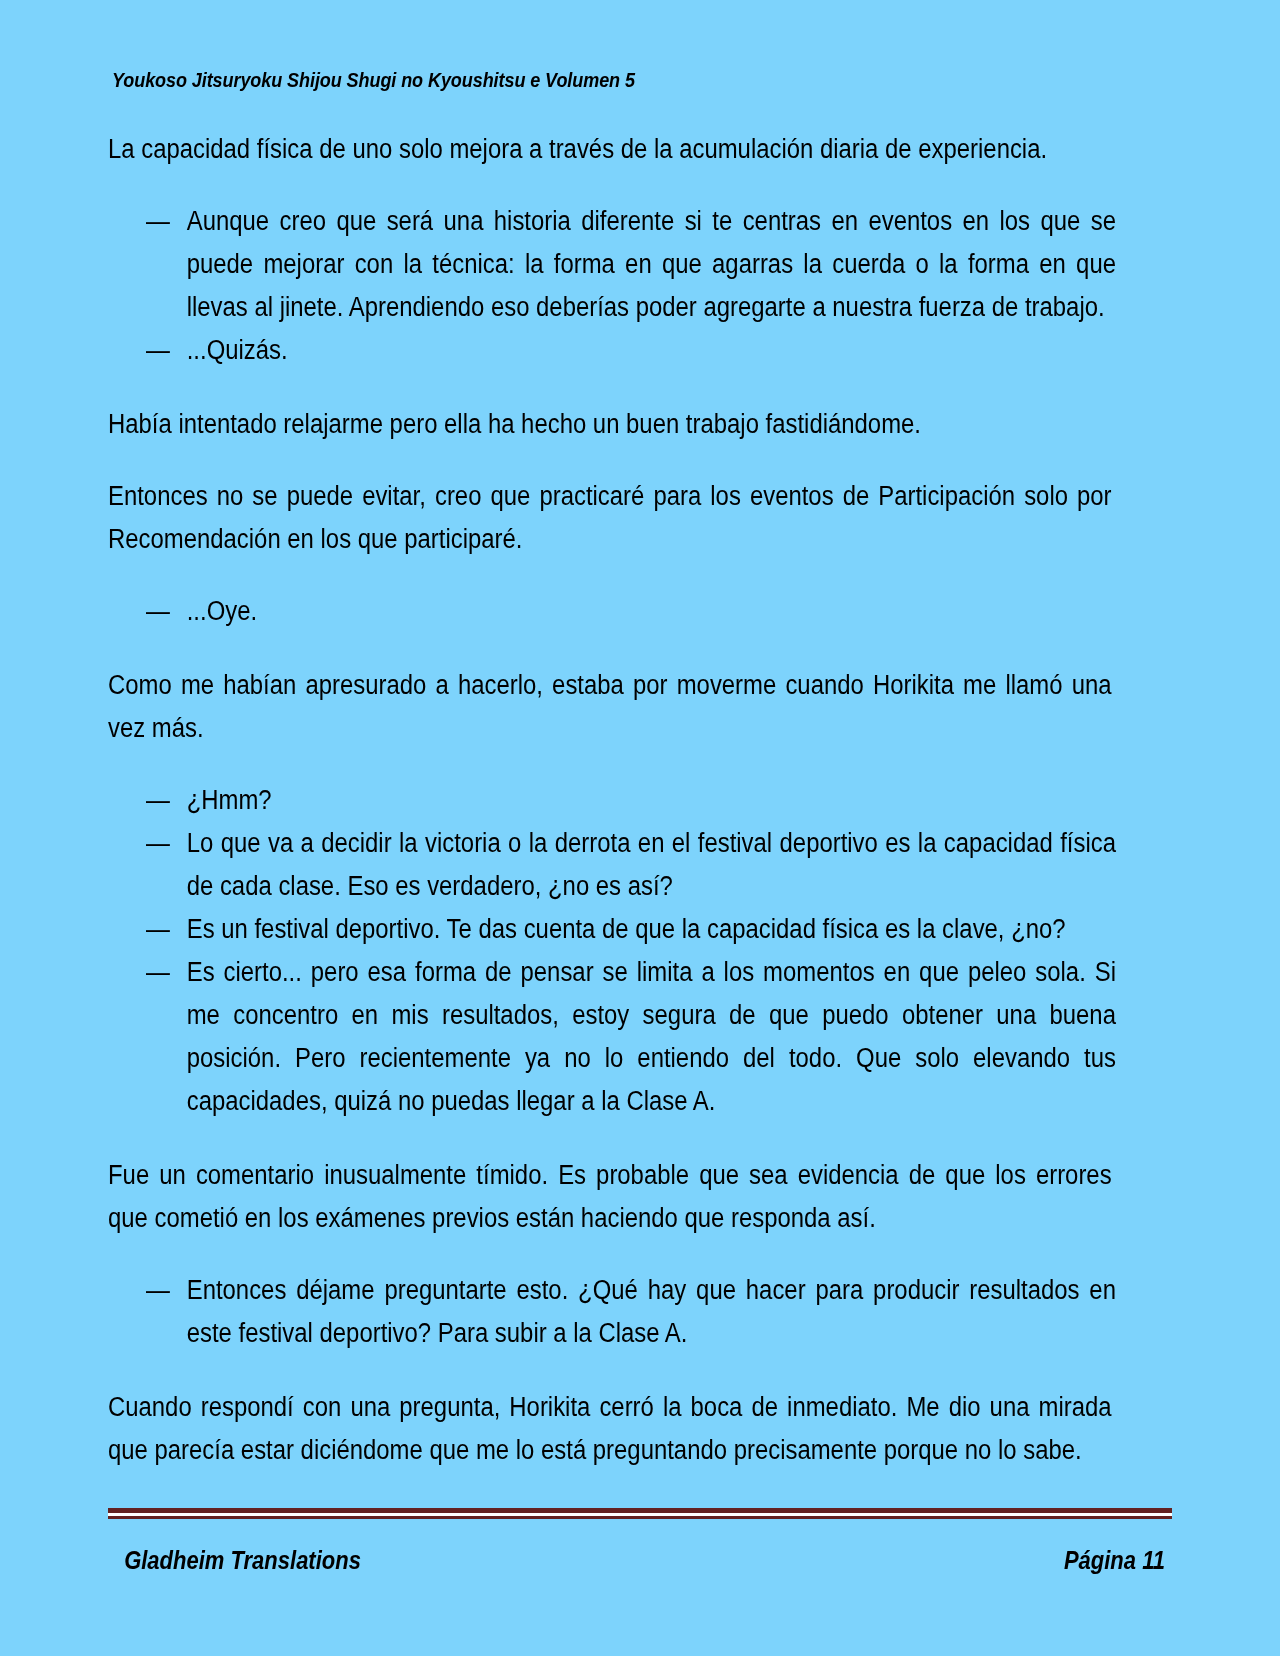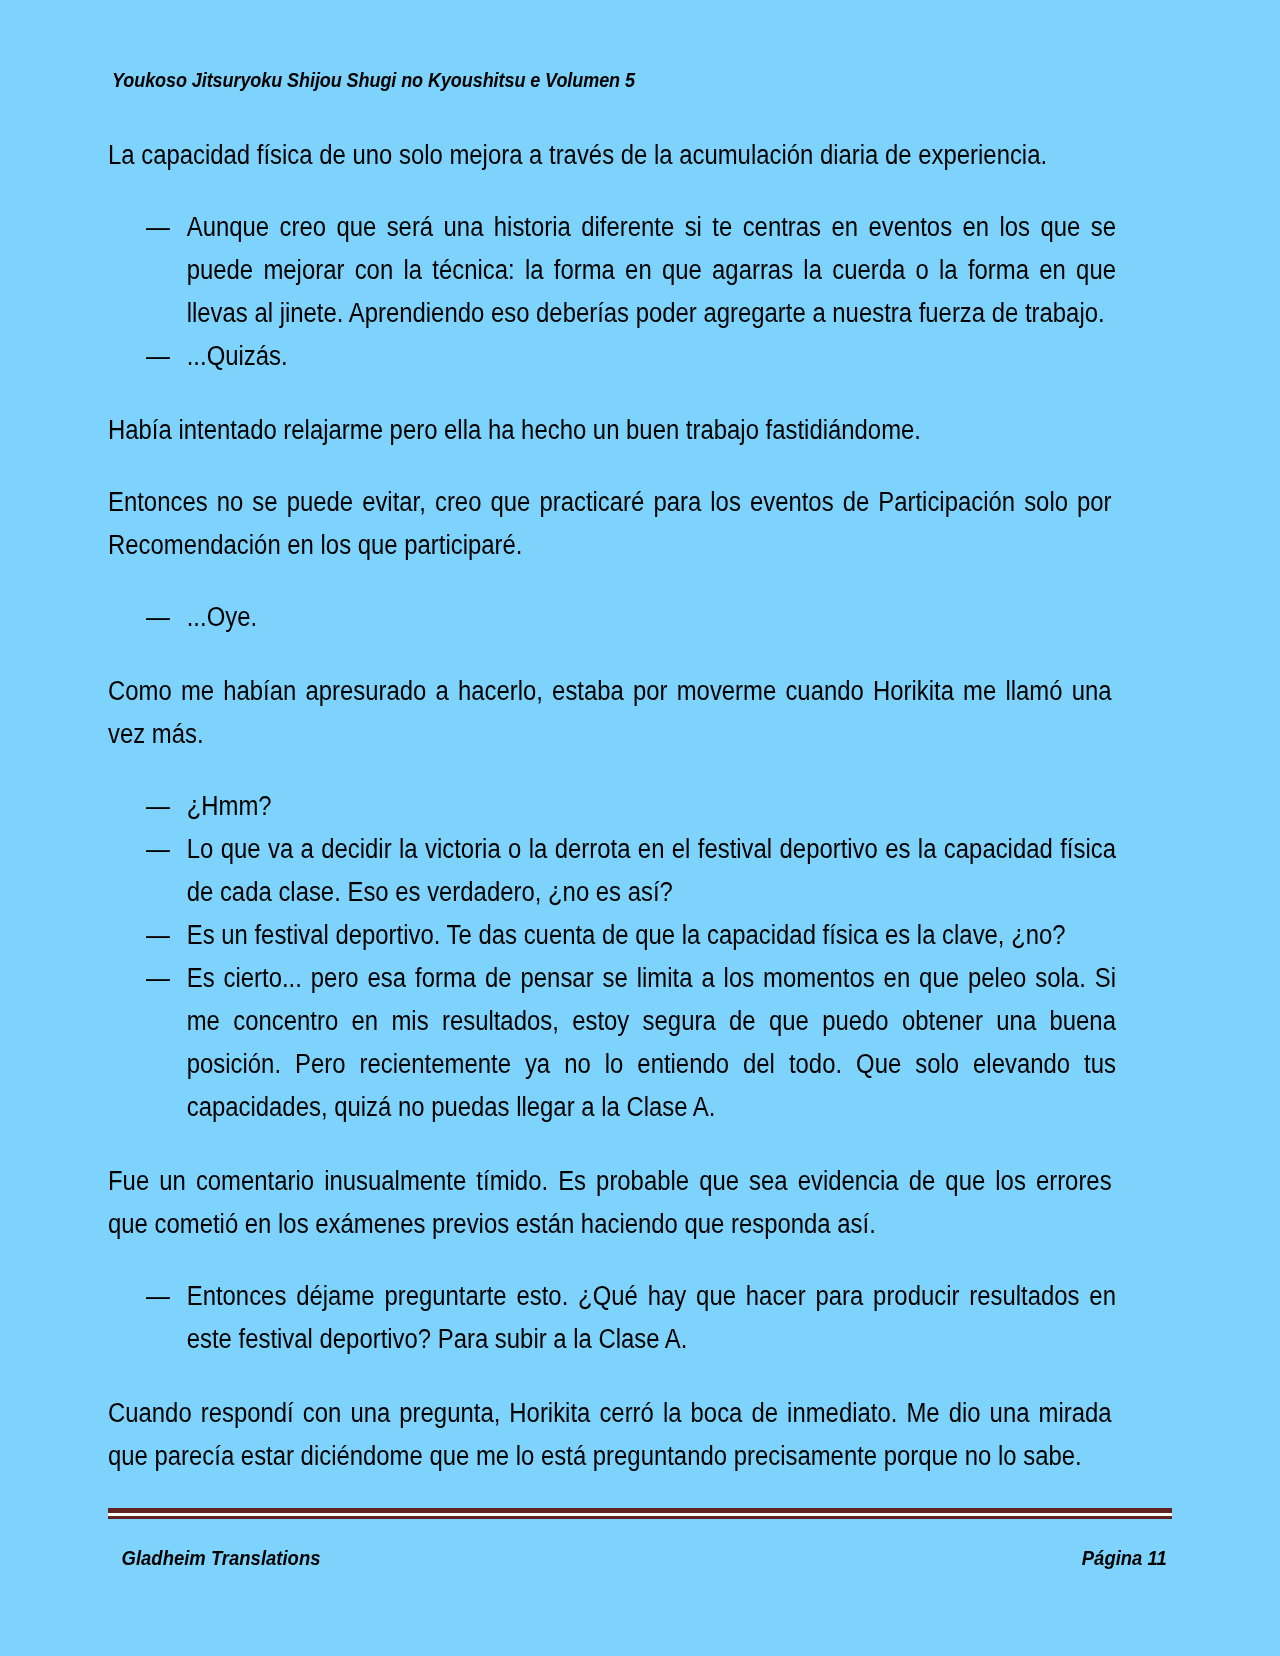--- a/index.html
+++ b/index.html
@@ -32,21 +32,21 @@
     letter-spacing: -0.1px;
     transform: scaleX(0.88);
     transform-origin: left center;
     white-space: nowrap;
     color: #000000;
   }
 
   
   .content {
     position: absolute;
-    top: 134px;
+    top: 128px;
     left: 108px;
     width: 1004px;
   }
 
   .para {
     margin: 0 0 0px 0;
     font-size: 27px;
     line-height: 43px;
     text-align: justify;
     text-justify: inter-word;
@@ -118,21 +118,21 @@
     position: absolute;
     left: 108px;
     width: 1064px;
     top: 1546px;
     display: flex;
     justify-content: space-between;
     align-items: baseline;
     font-family: "Liberation Sans", "DejaVu Sans", sans-serif;
     font-weight: bold;
     font-style: italic;
-    font-size: 21px;
+    font-size: 25px;
     color: #000000;
   }
   .page-footer .f-left {
     transform: scaleX(0.88);
     transform-origin: left baseline;
     white-space: nowrap;
   }
   .page-footer .f-right {
     transform: scaleX(0.88);
     transform-origin: right baseline;

